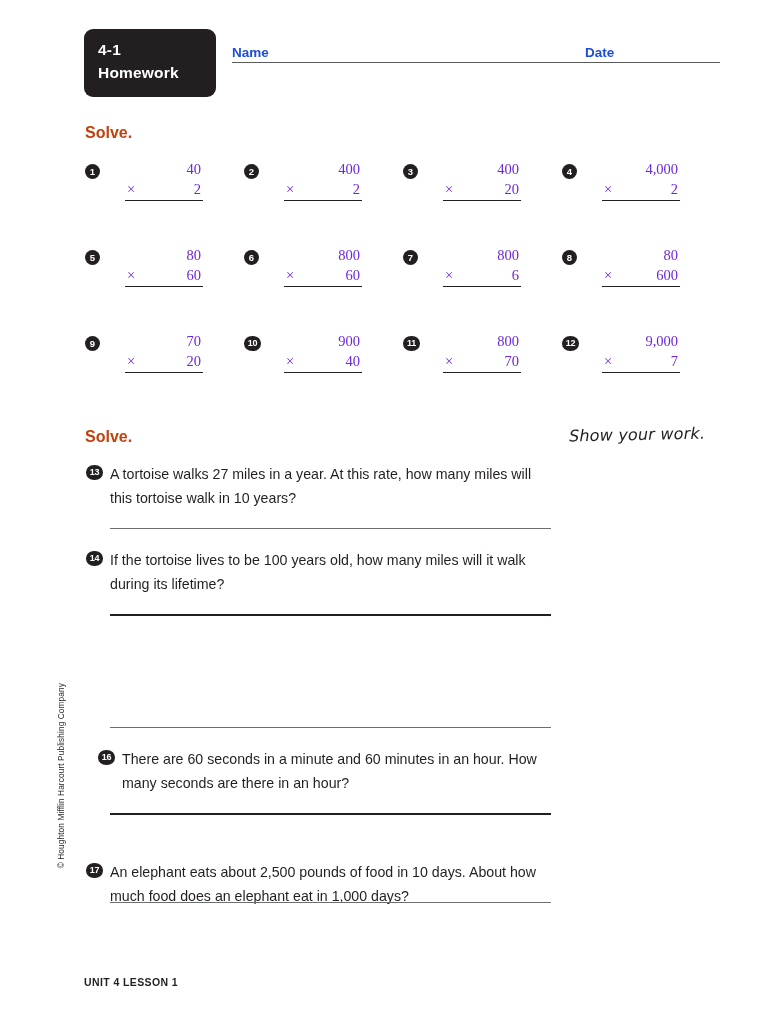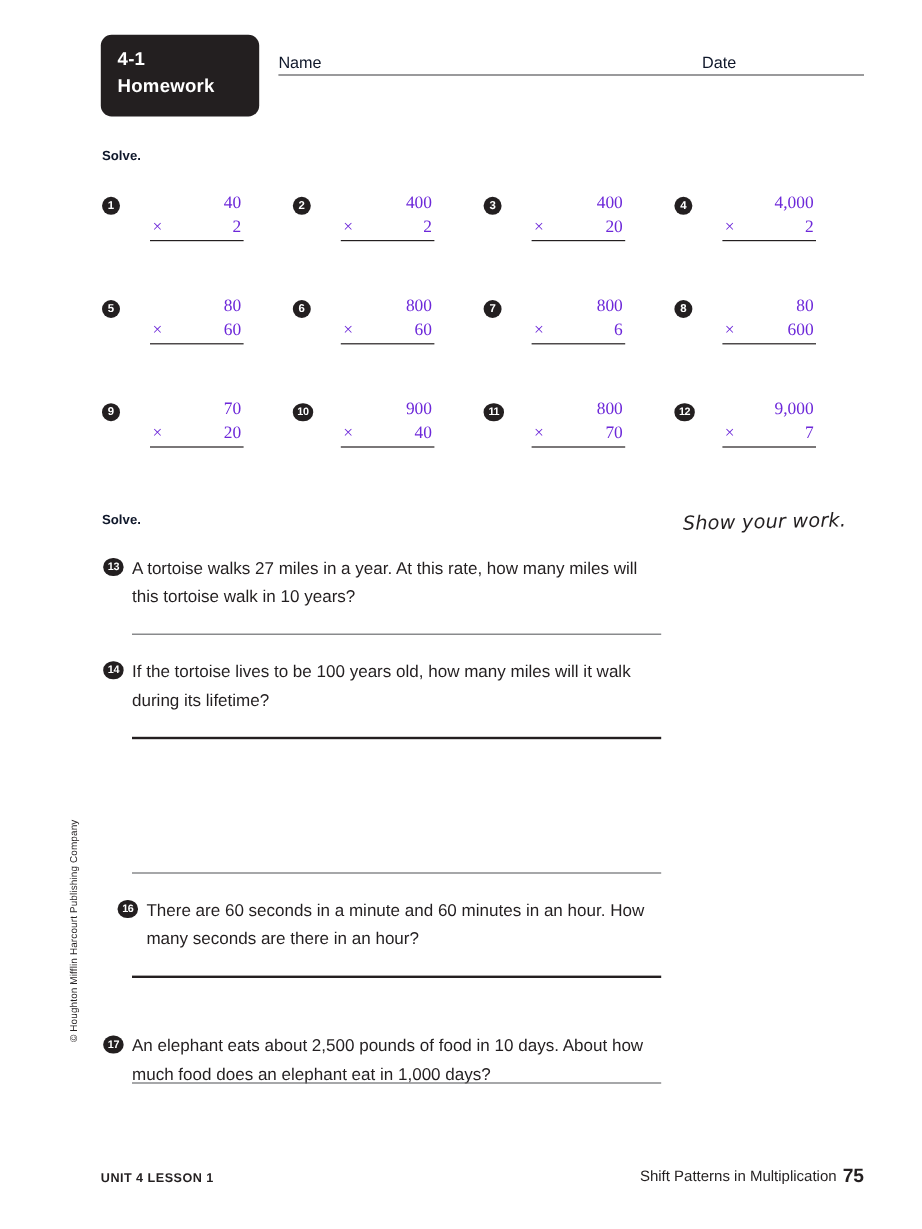--- a/index.html
+++ b/index.html
@@ -49,33 +49,33 @@
     left: 232px;
     top: 38px;
     width: 488px;
     height: 24px;
     border-bottom: 1.6px solid #58595b;
   }
   .namedate .lbl {
     position: absolute;
     bottom: 2px;
     font-size: 13.5px;
-    font-weight: normal;
-    color: #0f172a;
+    font-weight: bold;
+    color: #1d4ed8;
   }
   .namedate .lbl.name { left: 0px; }
   .namedate .lbl.date { left: 353px; }
 
   
   .solve-head {
     position: absolute;
     left: 85px;
-    font-size: 11px;
-    font-weight: bold;
-    color: #0f172a;
+    font-size: 16px;
+    font-weight: bold;
+    color: #c2410c;
   }
   .solve-head.one { top: 124px; }
   .solve-head.two { top: 428px; }
 
   .show-work {
     position: absolute;
     left: 569px;
     top: 425px;
     font-size: 16px;
     font-family: "DejaVu Sans", sans-serif;
@@ -396,17 +396,14 @@
 
   <div class="wp" style="top:836px;margin-top:24px;">
     <span class="badge cnum wide">17</span>
     <div class="text">An elephant eats about 2,500 pounds of food in 10 days. About how much food does an elephant eat in 1,000 days?</div>
   </div>
   <div class="ans-line" style="top:902px;"></div>
 
   <div class="copyright">© Houghton Mifflin Harcourt Publishing Company</div>
 
   <div class="footer-left">UNIT 4 LESSON 1</div>
-  <div class="footer-right">
-    <span>Shift Patterns in Multiplication</span><span class="pg">75</span>
-  </div>
 
 </div>
 
 </body></html>

